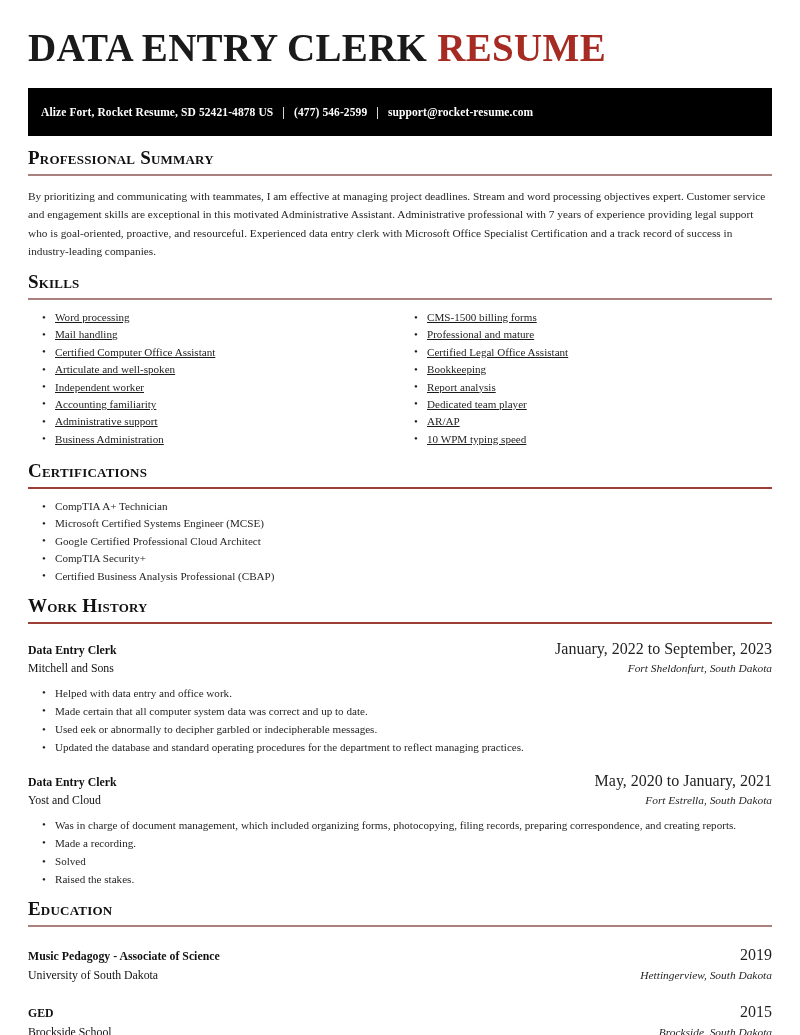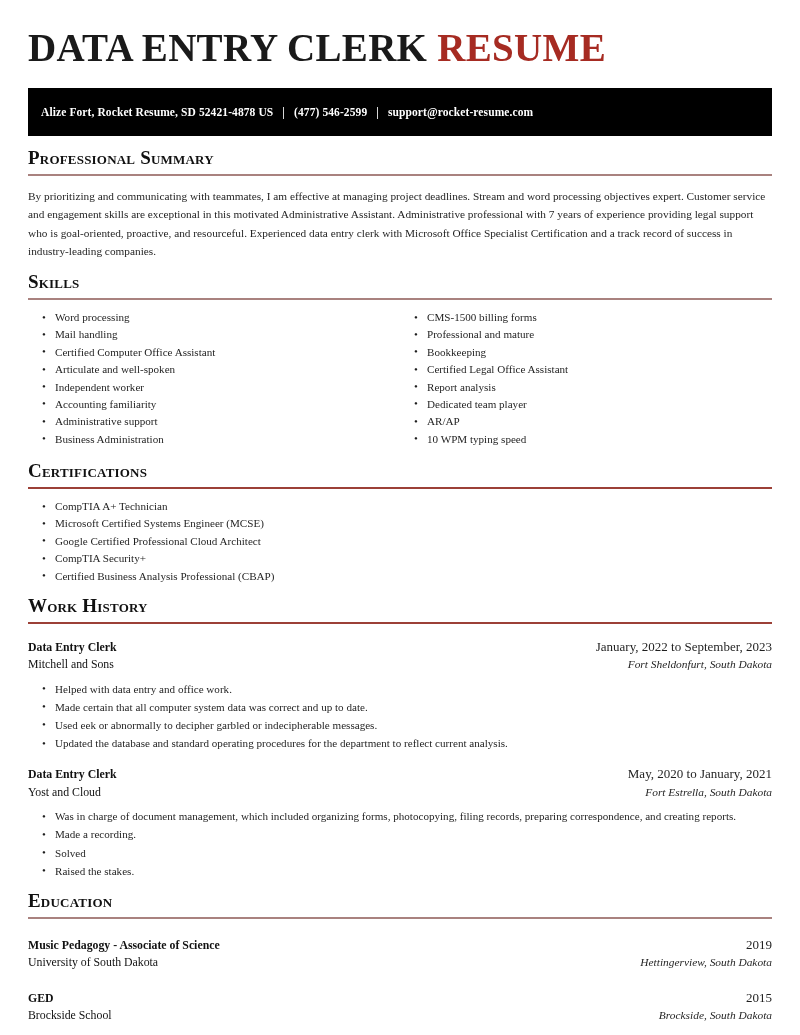--- a/index.html
+++ b/index.html
@@ -91,20 +91,21 @@
     position: absolute;
     left: 14px;
     top: -0.5px;
     font-size: 11px;
     color: #1f1f1f;
   }
 
   .skills-columns {
     display: flex;
     margin-top: 0;
+    text-decoration: underline;
   }
   .skills-columns ul.bullets { width: 50%; }
 
   
   .entry { margin-top: 13px; }
   .entry-row {
     display: flex;
     justify-content: space-between;
     align-items: baseline;
     line-height: 1.48;
@@ -113,21 +114,21 @@
     font-size: 11.8px;
     font-weight: bold;
     color: #111111;
   }
   .entry-org {
     font-size: 11.8px;
     font-weight: normal;
     color: #111111;
   }
   .entry-date {
-    font-size: 13px;
+    font-size: 16px;
     color: #1f1f1f;
     text-align: right;
   }
   .entry-location {
     font-size: 11.4px;
     font-style: italic;
     color: #1f1f1f;
     text-align: center;
   }
   .entry ul.bullets { margin-top: 8px; }
@@ -167,22 +168,22 @@
       <li>Certified Computer Office Assistant</li>
       <li>Articulate and well-spoken</li>
       <li>Independent worker</li>
       <li>Accounting familiarity</li>
       <li>Administrative support</li>
       <li>Business Administration</li>
     </ul>
     <ul class="bullets">
       <li>CMS-1500 billing forms</li>
       <li>Professional and mature</li>
+      <li>Certified Legal Office Assistant</li>
       <li>Bookkeeping</li>
-      <li>Certified Legal Office Assistant</li>
       <li>Report analysis</li>
       <li>Dedicated team player</li>
       <li>AR/AP</li>
       <li>10 WPM typing speed</li>
     </ul>
   </div>
 </div>
 
 <div class="section">
   <div class="section-heading">Certifications</div>
@@ -206,21 +207,21 @@
       <span class="entry-date">January, 2022 to September, 2023</span>
     </div>
     <div class="entry-row">
       <span class="entry-org">Mitchell and Sons</span>
       <span class="entry-location">Fort Sheldonfurt, South Dakota</span>
     </div>
     <ul class="bullets">
       <li>Helped with data entry and office work.</li>
       <li>Made certain that all computer system data was correct and up to date.</li>
       <li>Used eek or abnormally to decipher garbled or indecipherable messages.</li>
-      <li>Updated the database and standard operating procedures for the department to reflect current analysis.</li>
+      <li>Updated the database and standard operating procedures for the department to reflect managing practices.</li>
     </ul>
   </div>
 
   <div class="entry">
     <div class="entry-row">
       <span class="entry-title">Data Entry Clerk</span>
       <span class="entry-date">May, 2020 to January, 2021</span>
     </div>
     <div class="entry-row">
       <span class="entry-org">Yost and Cloud</span>

